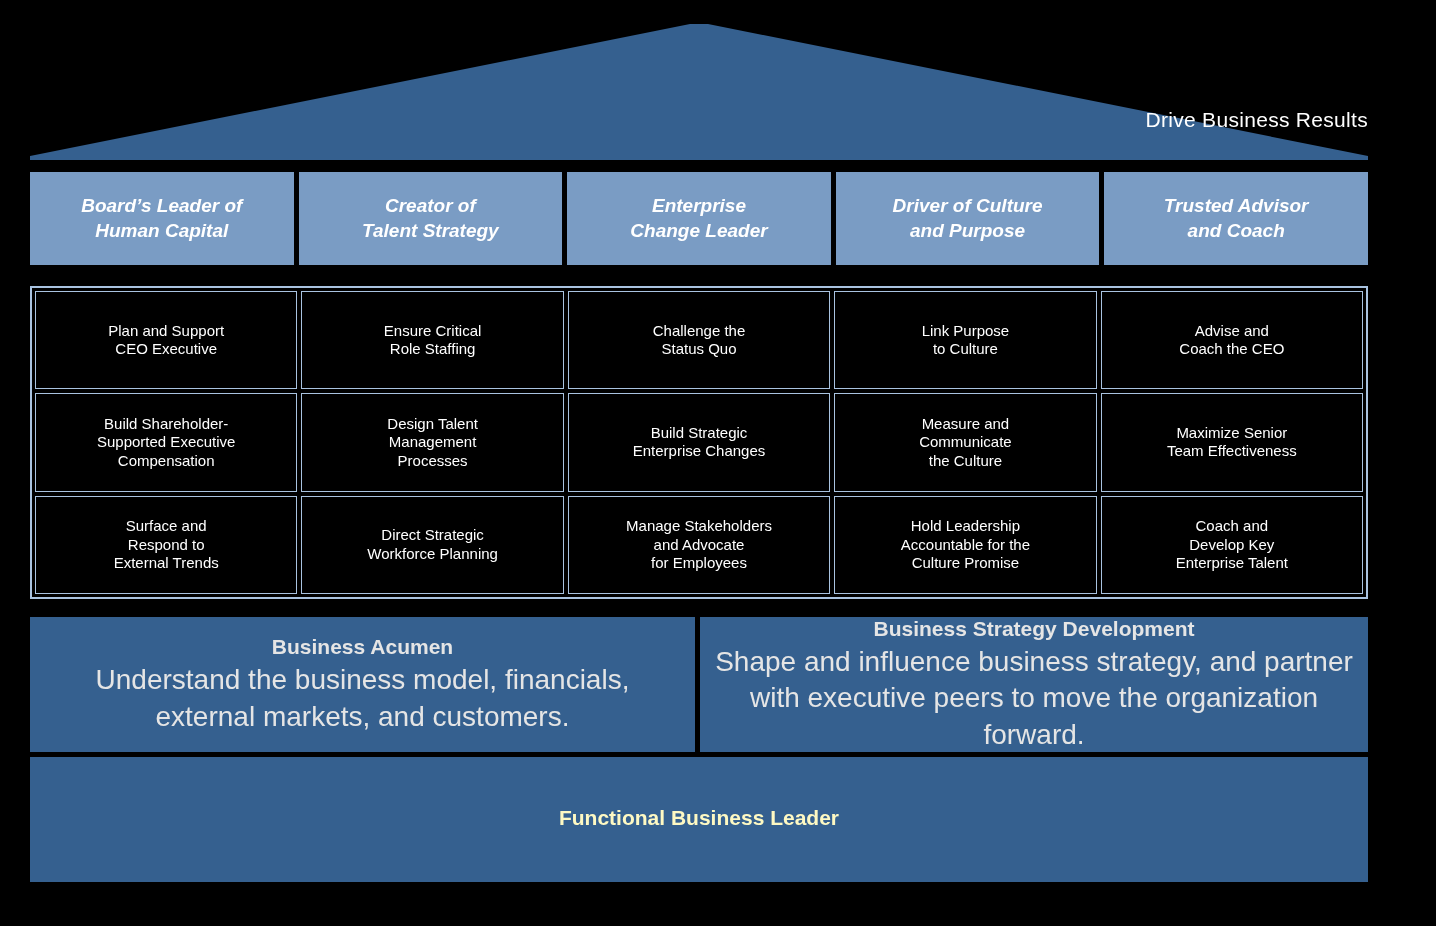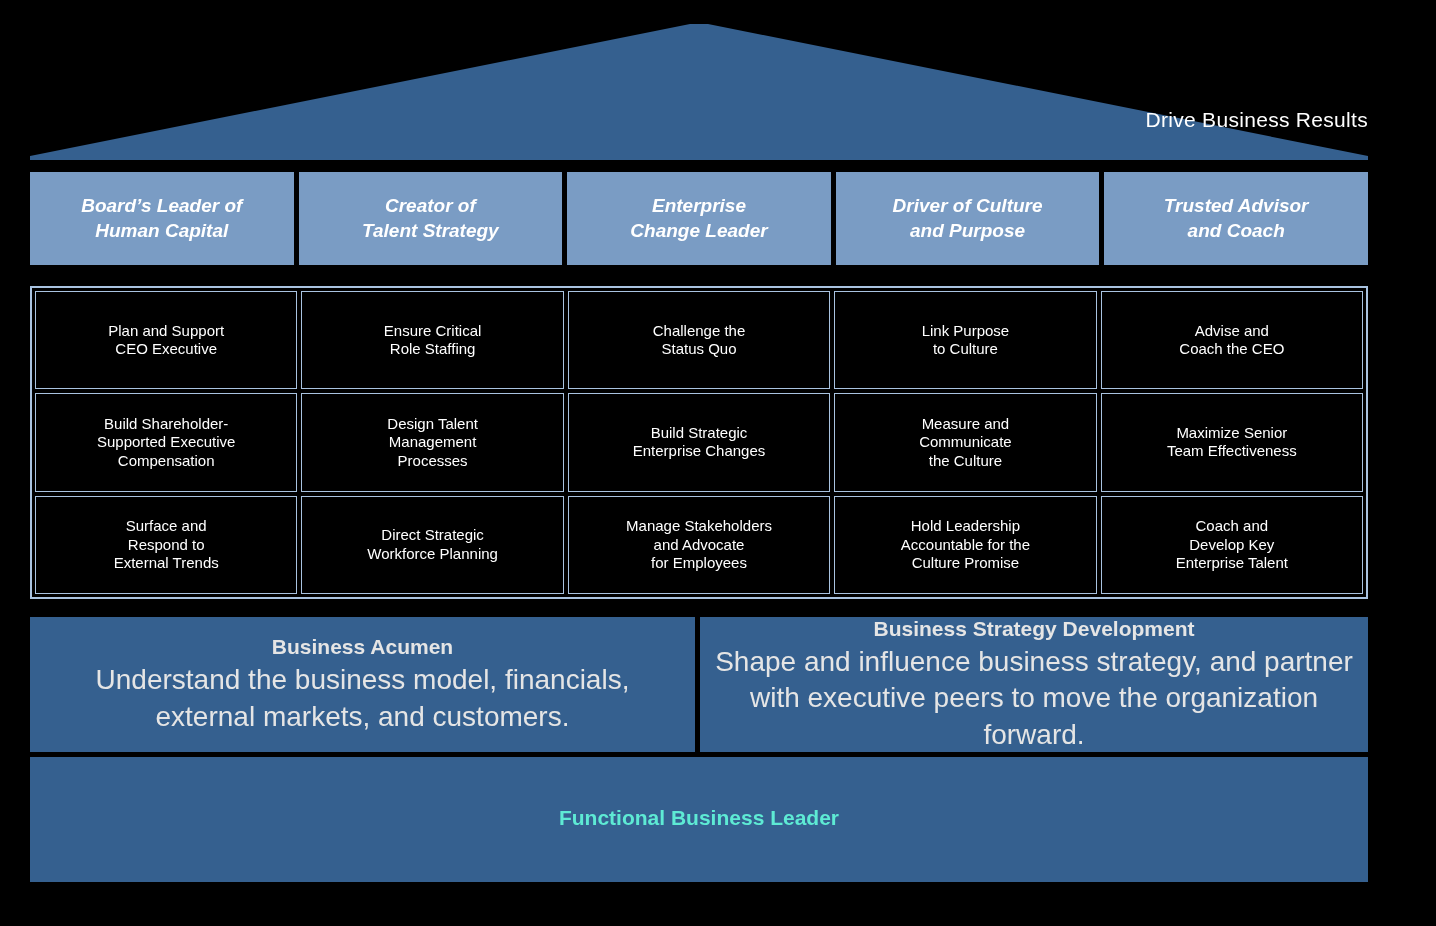--- a/index.html
+++ b/index.html
@@ -146,21 +146,21 @@
     font-weight: normal;
   }
 
   .footer-band {
     position: absolute;
     left: 30px;
     top: 757px;
     width: 1338px;
     height: 125px;
     background: #35608f;
-    color: #5eead4;
+    color: #fef9c3;
     display: flex;
     flex-direction: column;
     align-items: center;
     justify-content: center;
     text-align: center;
     box-sizing: border-box;
     padding: 6px 14px;
   }
   .footer-title {
     font-size: 21px;

